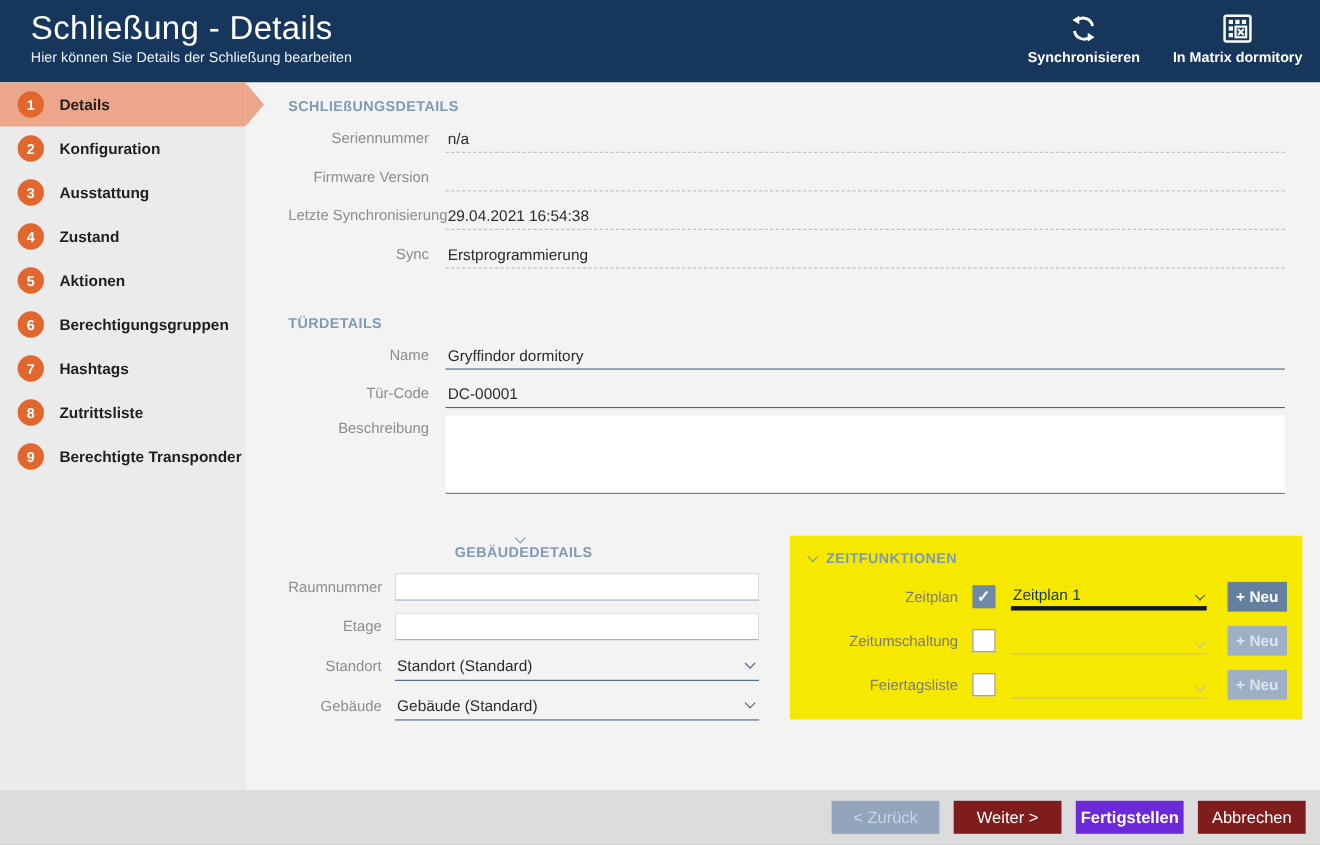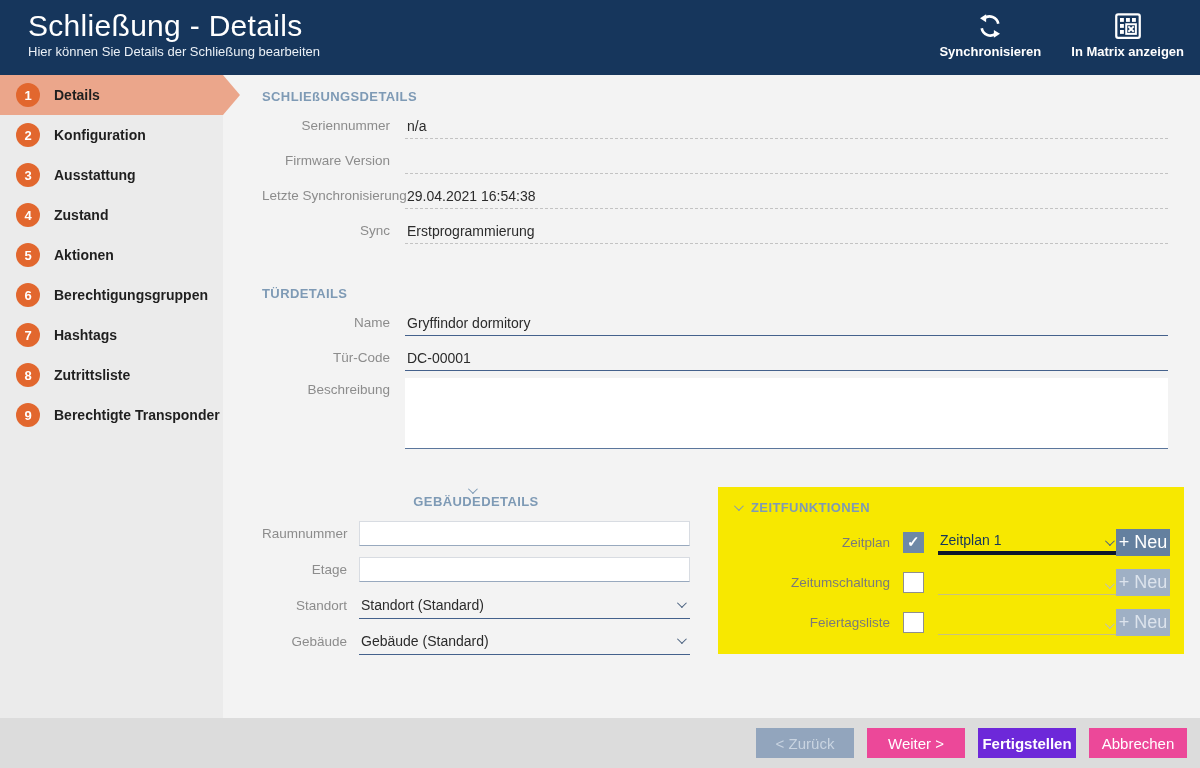--- a/index.html
+++ b/index.html
@@ -69,26 +69,26 @@
   .tf-row { display:flex; align-items:center; height:40px; }
   .tf-label { flex:1; text-align:right; padding-right:13px; font-size:13.5px; color:#7A7A7A; white-space:nowrap; }
   .checkbox { width:21px; height:21px; flex-shrink:0; cursor:pointer; }
   .checkbox.checked { background:#6E89A7; position:relative; }
   .checkbox.checked::after { content:"\2713"; position:absolute; left:4px; top:1px; color:#fff; font-size:15px; font-weight:bold; }
   .checkbox.unchecked { background:#fff; border:1px solid #8F8F8F; }
   .tf-select { width:178px; margin-left:14px; display:flex; align-items:flex-end; height:25px; font-size:14px; color:#16365C; padding:0 2px 3px 2px; flex-shrink:0; }
   .tf-select.on { border-bottom:4px solid #0f172a; }
   .tf-select.off { border-bottom:1px solid #C9C37E; }
   .tf-select .chev { margin-left:auto; margin-bottom:2px; margin-right:2px; }
-  .tf-btn { width:54px; height:27px; display:flex; align-items:center; justify-content:center; font-size:18px; font-weight:normal; color:#fff; background:#64809F; cursor:pointer; flex-shrink:0; }
+  .tf-btn { width:54px; height:27px; margin-left:19px; display:flex; align-items:center; justify-content:center; font-size:14px; font-weight:bold; color:#fff; background:#64809F; cursor:pointer; flex-shrink:0; }
   .tf-btn.disabled { background:#9FB0C5; color:#DCE3EC; }
 
   
   .footer { height:50px; background:#DCDCDC; display:flex; align-items:center; justify-content:flex-end; gap:13px; padding-right:13px; flex-shrink:0; }
-  .btn { width:98px; height:30px; display:flex; align-items:center; justify-content:center; font-size:15px; color:#fff; background:#ec4899; cursor:pointer; }
+  .btn { width:98px; height:30px; display:flex; align-items:center; justify-content:center; font-size:15px; color:#fff; background:#7f1d1d; cursor:pointer; }
   .btn.disabled { background:#92A5BD; color:#C9D4E1; }
   .btn.primary { background:#6d28d9;font-weight:bold; }
 </style>
 </head>
 <body>
 
 <div class="app">
 
   <div class="header">
     <div class="header-left">
@@ -113,21 +113,21 @@
             <rect x="2.6" y="2.6" width="18.8" height="18.8" rx="1.5" fill="none" stroke="#fff" stroke-width="1.8"></rect>
             <rect x="5.6" y="5.6" width="3.1" height="3.1" fill="#fff"></rect>
             <rect x="10.4" y="5.6" width="3.1" height="3.1" fill="#fff"></rect>
             <rect x="15.2" y="5.6" width="3.1" height="3.1" fill="#fff"></rect>
             <rect x="5.6" y="10.4" width="3.1" height="3.1" fill="#fff"></rect>
             <rect x="5.6" y="15.2" width="3.1" height="3.1" fill="#fff"></rect>
             <rect x="10.6" y="10.6" width="7.7" height="7.7" fill="none" stroke="#fff" stroke-width="1.6"></rect>
             <path d="M12.3 12.3 L16.6 16.6 M16.6 12.3 L12.3 16.6" stroke="#fff" stroke-width="1.6"></path>
           </svg>
         </span>
-        <span class="action-label">In Matrix anzeigen</span>
+        <span class="action-label">In Matrix dormitory</span>
       </div>
     </div>
   </div>
 
   <div class="body">
 
     <div class="sidebar">
       <div class="side-item active">
         <span class="num">1</span>
         <span class="lbl">Details</span>

